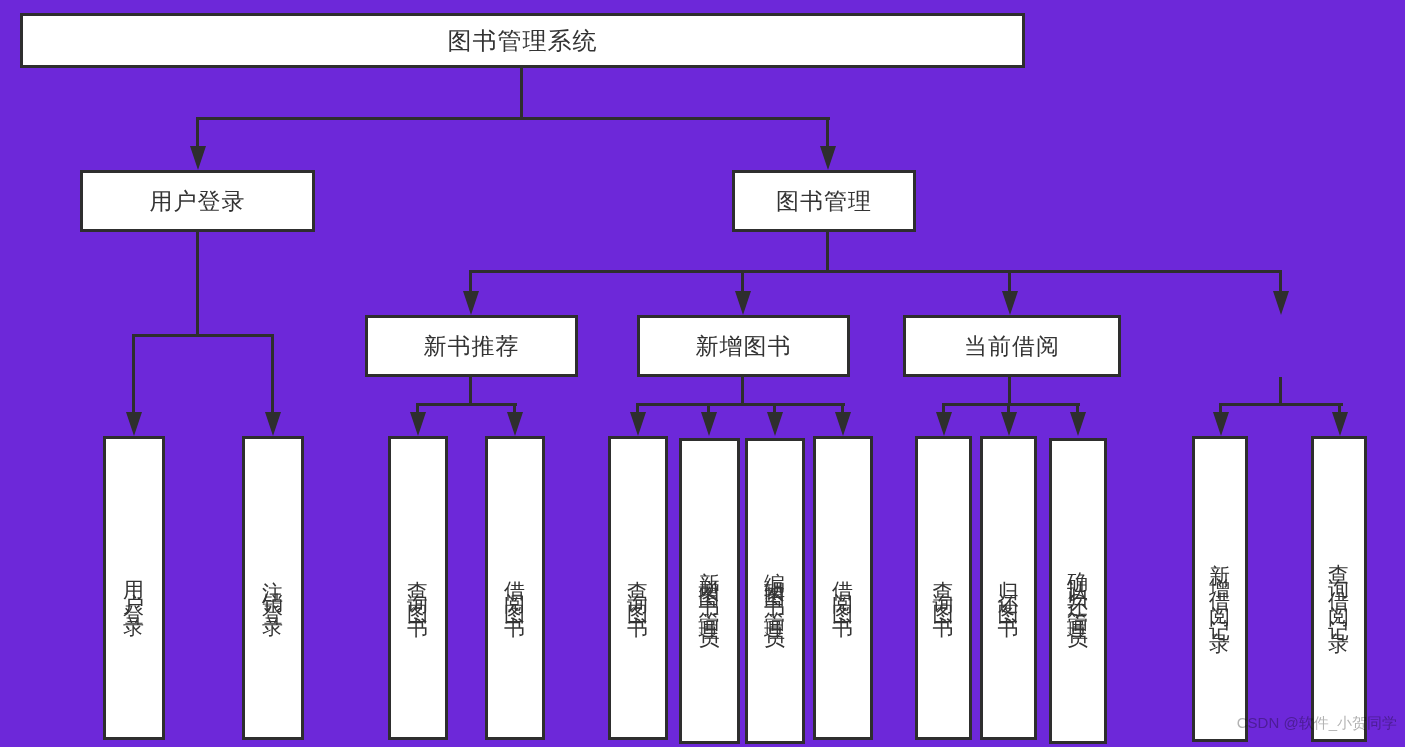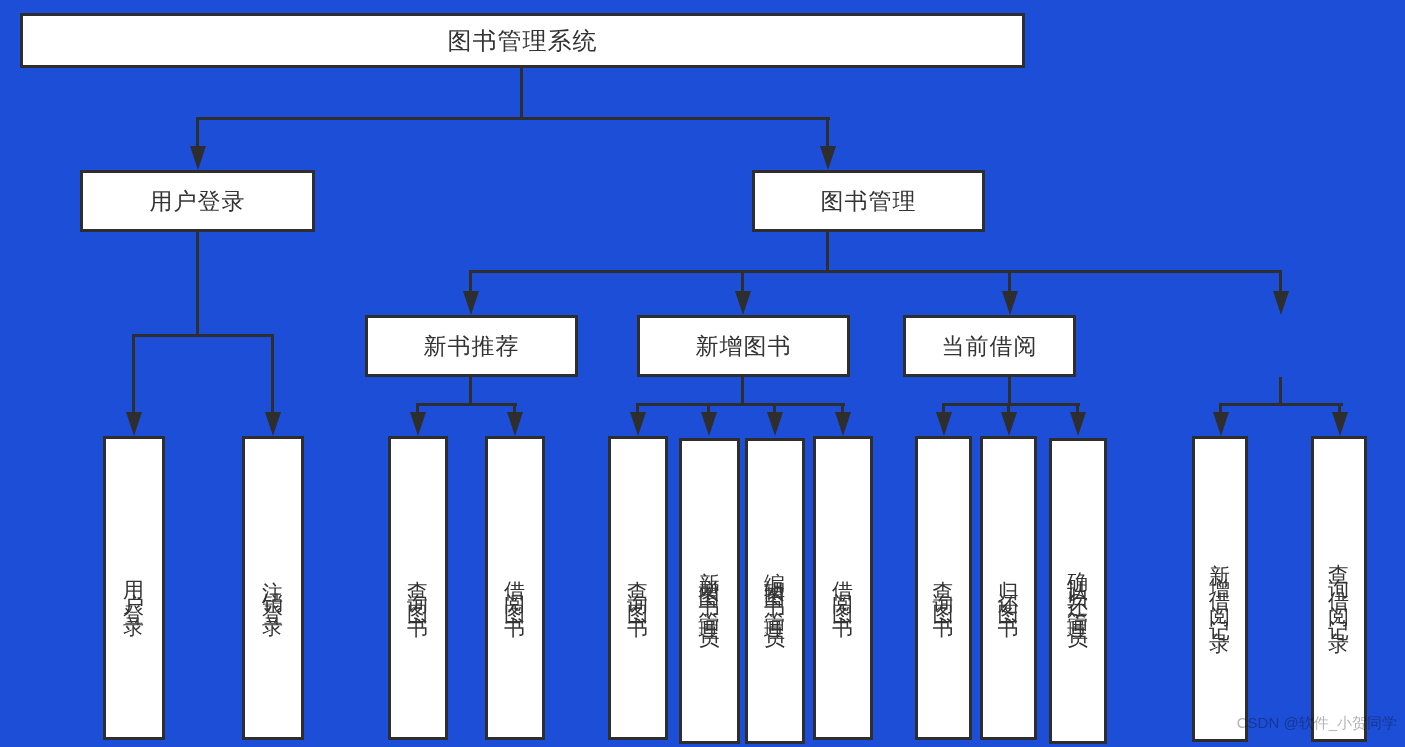--- a/index.html
+++ b/index.html
@@ -5,21 +5,21 @@
   html, body {
     margin: 0;
     padding: 0;
     background: #ffffff;
     font-family: "Liberation Sans", "DejaVu Sans", sans-serif;
   }
   .canvas {
     position: relative;
     width: 1405px;
     height: 747px;
-    background: #1d4ed8;
+    background: #6d28d9;
     overflow: hidden;
   }
   .box {
     position: absolute;
     box-sizing: border-box;
     border: 3px solid #2e2e2e;
     background: #ffffff;
     display: flex;
     align-items: center;
     justify-content: center;
@@ -74,21 +74,21 @@
   <div class="cl v" style="left:520px;top:68px;height:51px"></div>
   <div class="cl h" style="left:196px;top:117px;width:634px"></div>
   <div class="cl v" style="left:196px;top:117px;height:32px"></div>
   <div class="arrow" style="left:190px;top:146px"></div>
   <div class="cl v" style="left:826px;top:117px;height:32px"></div>
   <div class="arrow" style="left:820px;top:146px"></div>
 
   <div class="box" style="left:80px;top:170px;width:235px;height:62px">
     <span class="hlabel">用户登录</span>
   </div>
-  <div class="box" style="left:752px;top:170px;width:233px;height:62px">
+  <div class="box" style="left:732px;top:170px;width:184px;height:62px">
     <span class="hlabel">图书管理</span>
   </div>
 
   <div class="cl v" style="left:196px;top:232px;height:105px"></div>
   <div class="cl h" style="left:132px;top:334px;width:142px"></div>
   <div class="cl v" style="left:132px;top:334px;height:82px"></div>
   <div class="arrow" style="left:126px;top:412px"></div>
   <div class="cl v" style="left:271px;top:334px;height:82px"></div>
   <div class="arrow" style="left:265px;top:412px"></div>
 
@@ -102,21 +102,21 @@
   <div class="arrow" style="left:1002px;top:291px"></div>
   <div class="cl v" style="left:1279px;top:270px;height:24px"></div>
   <div class="arrow" style="left:1273px;top:291px"></div>
 
   <div class="box" style="left:365px;top:315px;width:213px;height:62px">
     <span class="hlabel">新书推荐</span>
   </div>
   <div class="box" style="left:637px;top:315px;width:213px;height:62px">
     <span class="hlabel">新增图书</span>
   </div>
-  <div class="box" style="left:903px;top:315px;width:173px;height:62px">
+  <div class="box" style="left:903px;top:315px;width:218px;height:62px">
     <span class="hlabel">当前借阅</span>
   </div>
 
   <div class="cl v" style="left:469px;top:377px;height:29px"></div>
   <div class="cl h" style="left:416px;top:403px;width:101px"></div>
   <div class="cl v" style="left:416px;top:403px;height:12px"></div>
   <div class="arrow" style="left:410px;top:412px"></div>
   <div class="cl v" style="left:513px;top:403px;height:12px"></div>
   <div class="arrow" style="left:507px;top:412px"></div>
 

